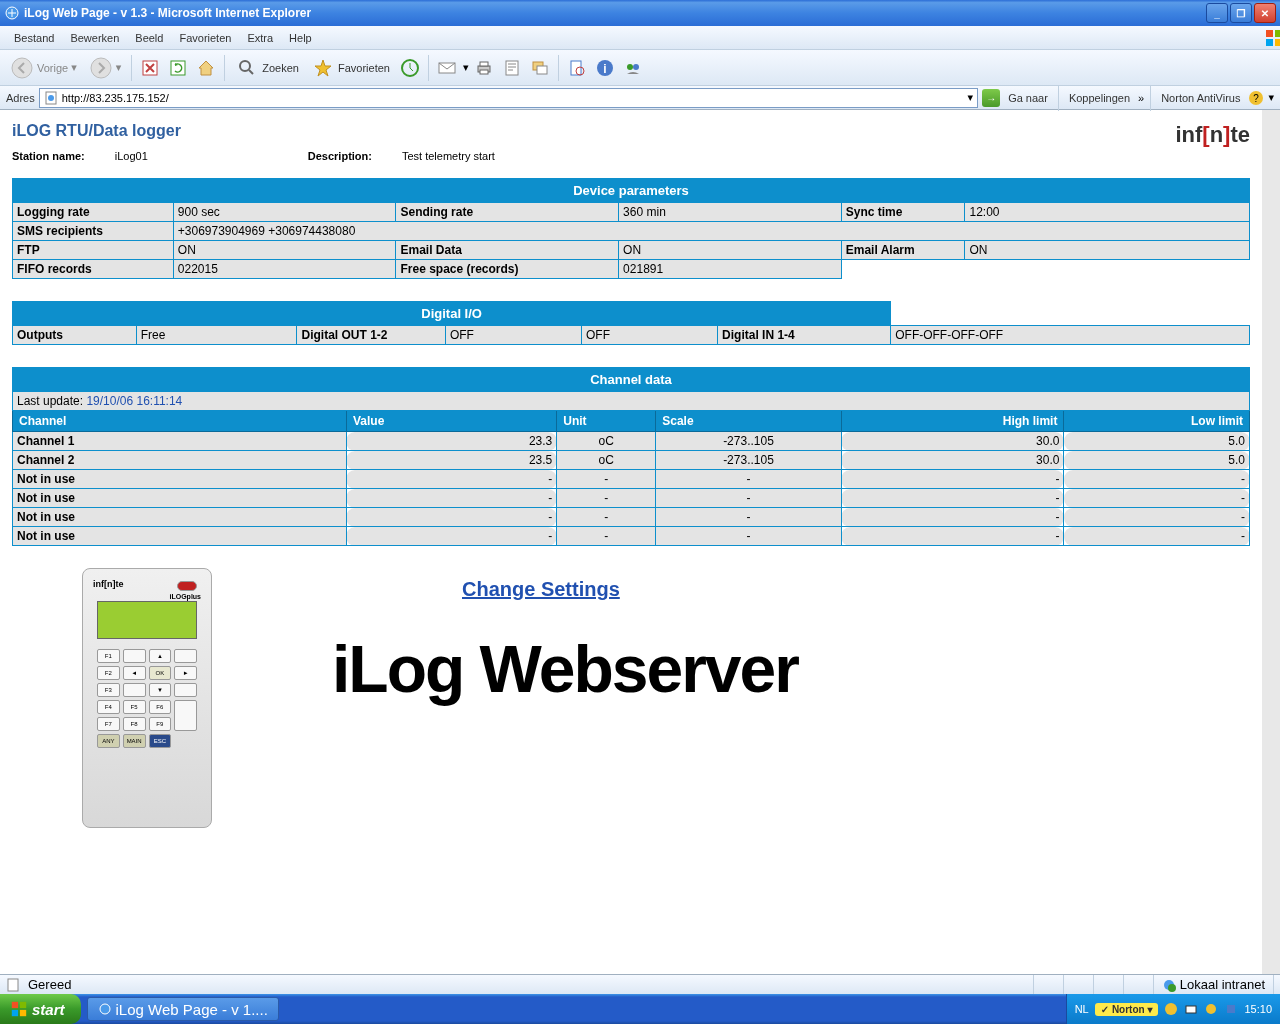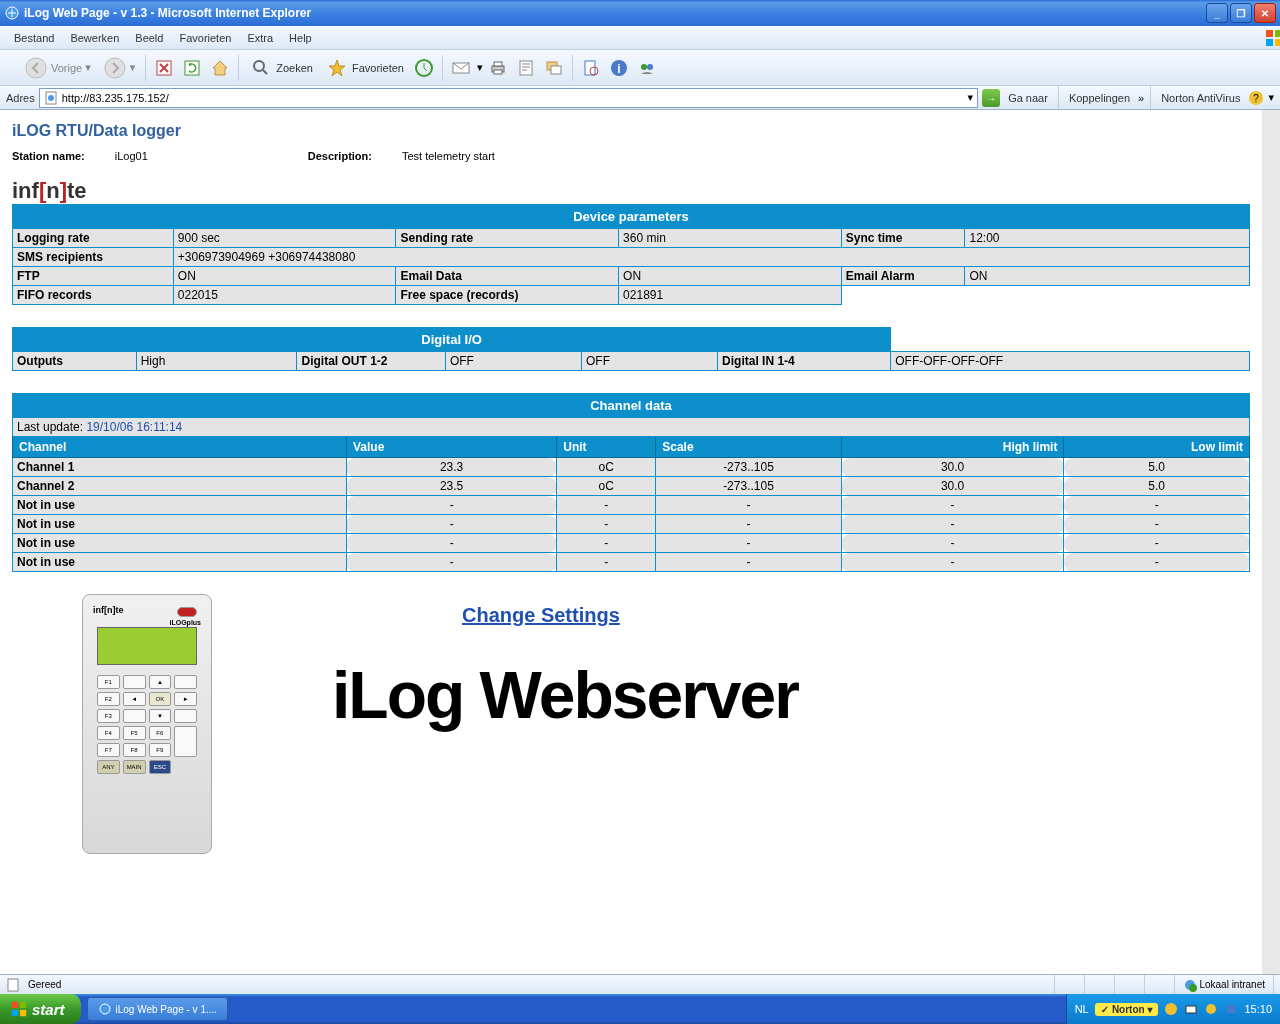--- a/index.html
+++ b/index.html
@@ -11,78 +11,78 @@
 .titlebar .title { flex: 1; }
 .winbtn { width: 22px; height: 20px; background: linear-gradient(to bottom, #6aa5ec, #3a7dd8); border: 1px solid #1a4a9e; border-radius: 3px; margin-left: 2px; display: flex; align-items: center; justify-content: center; color: #fff; font-size: 10px; font-weight: bold; }
 .winbtn.close { background: linear-gradient(to bottom, #f08070, #d04030); border-color: #a02010; }
 
 
 .menubar { background: linear-gradient(to bottom, #f5f9ff, #dde8f5); height: 24px; display: flex; align-items: center; padding: 0 6px; border-bottom: 1px solid #c0d0e0; position: relative; }
 .menubar span { padding: 0 8px; color: #333; cursor: default; }
 .winlogo { position: absolute; right: 4px; top: 2px; width: 20px; height: 20px; }
 
 
-.toolbar { background: linear-gradient(to bottom, #f5f9ff, #dde8f5); height: 36px; display: flex; align-items: center; padding: 0 20px; border-bottom: 1px solid #c0d0e0; gap: 4px; }
+.toolbar { background: linear-gradient(to bottom, #f5f9ff, #dde8f5); height: 36px; display: flex; align-items: center; padding: 0 6px; border-bottom: 1px solid #c0d0e0; gap: 4px; }
 .tbtn { display: flex; align-items: center; gap: 3px; padding: 2px 4px; border-radius: 3px; color: #888; }
 .tbtn.enabled { color: #333; }
 .tbicon { width: 24px; height: 24px; display: inline-flex; align-items: center; justify-content: center; }
 .sep { width: 1px; height: 26px; background: #c0d0e0; margin: 0 2px; }
 
 
 .addrbar { background: linear-gradient(to bottom, #f5f9ff, #dde8f5); height: 24px; display: flex; align-items: center; padding: 0 6px; border-bottom: 1px solid #a0b0c0; gap: 4px; }
 .addrbar .label { color: #333; }
 .addrinput { flex: 1; background: #fff; border: 1px solid #7a9cc6; height: 20px; display: flex; align-items: center; padding: 0 4px; gap: 4px; }
 .addrinput input { border: none; outline: none; flex: 1; font-size: 11px; font-family: inherit; }
 .gobtn { background: linear-gradient(to bottom, #7eca4a, #4a9a2a); width: 18px; height: 18px; border-radius: 3px; display: flex; align-items: center; justify-content: center; color: #fff; font-size: 10px; }
 .addrextra { color: #333; padding: 0 4px; }
 
 
 .viewport { height: 899px; overflow: auto; border-right: 18px solid #e8e8e8; position: relative; }
 .page { padding: 12px; }
-.page-header { display: flex; justify-content: space-between; align-items: flex-start; flex-direction: column; }
+.page-header { display: flex; justify-content: space-between; align-items: flex-start; }
 .page-title { color: #3060a0; font-size: 16px; font-weight: bold; margin-bottom: 10px; }
 .logo { font-size: 22px; font-weight: bold; color: #333; }
 .logo .red { color: #c02020; }
 
 .info-row { display: flex; gap: 40px; margin-bottom: 16px; }
 .info-row .lbl { font-weight: bold; }
 .info-row .val { margin-left: 30px; }
 
 table.data { width: 100%; border-collapse: collapse; margin-bottom: 22px; }
 table.data th.section { background: #0d8fcc; color: #fff; font-weight: bold; text-align: center; padding: 4px; font-size: 13px; border: 1px solid #0d8fcc; }
 table.data th.col { background: #0d8fcc; color: #fff; font-weight: bold; text-align: left; padding: 3px 6px; border: 1px solid #0a6a99; font-size: 12px; }
 table.data td { background: #e4e4e4; border: 1px solid #0d8fcc; padding: 2px 4px; font-size: 12px; }
 table.data td.lbl { font-weight: bold; }
-table.data td.r { text-align: center; border-radius: 9px; }
+table.data td.r { text-align: right; border-radius: 9px; }
 table.data td.c { text-align: center; }
 
 .timestamp { color: #2050b0; }
 
 .bottom-section { display: flex; align-items: flex-start; margin-top: 20px; }
 .device-img { width: 130px; height: 260px; background: linear-gradient(to bottom, #f0f0f0, #d8d8d8); border: 1px solid #aaa; border-radius: 8px; margin-left: 70px; position: relative; padding: 8px; }
 .device-img .screen { background: #9acd32; height: 38px; margin: 24px 6px 10px; border: 1px solid #666; }
 .device-img .keypad { display: grid; grid-template-columns: repeat(4, 1fr); gap: 3px; padding: 0 6px; }
 .device-img .key { background: #f8f8f8; border: 1px solid #999; height: 14px; border-radius: 2px; font-size: 6px; display:flex; align-items:center; justify-content:center; }
 .device-img .key.blue { background: #2a4a8a; }
 .device-img .key.red { background: #c02020; width: 20px; height: 10px; border-radius: 5px; position: absolute; top: 12px; right: 14px; }
 .device-img .brand { font-size: 9px; font-weight: bold; position: absolute; top: 10px; left: 10px; }
 .device-img .model { font-size: 7px; position: absolute; top: 24px; right: 10px; font-weight: bold; }
 
 .change-link { color: #2050b0; font-weight: bold; text-decoration: underline; font-size: 20px; margin-left: 250px; margin-top: 10px; display: inline-block; }
 .big-title { font-size: 66px; font-weight: bold; letter-spacing: -2px; margin-left: 120px; margin-top: 30px; font-family: Arial, sans-serif; }
 
 
-.statusbar { position: absolute; bottom: 30px; left: 0; right: 0; height: 20px; background: linear-gradient(to bottom, #f5f9ff, #dde8f5); border-top: 1px solid #a0b0c0; display: flex; align-items: center; padding: 0 6px; font-size: 10px; }
+.statusbar { position: absolute; bottom: 30px; left: 0; right: 0; height: 20px; background: linear-gradient(to bottom, #f5f9ff, #dde8f5); border-top: 1px solid #a0b0c0; display: flex; align-items: center; padding: 0 6px; font-size: 13px; }
 .statusbar .cell { border-right: 1px solid #c0d0e0; padding: 0 8px; height: 100%; display: flex; align-items: center; }
 .statusbar .flex { flex: 1; }
 
 
 .taskbar { position: absolute; bottom: 0; left: 0; right: 0; height: 30px; background: linear-gradient(to bottom, #3d95e8, #245bc8 10%, #245bc8 90%, #1a4a9e); display: flex; align-items: center; }
 .startbtn { background: linear-gradient(to bottom, #6eca4a, #3a9a2a 50%, #2a7a1a); height: 30px; display: flex; align-items: center; padding: 0 16px 0 10px; color: #fff; font-weight: bold; font-style: italic; font-size: 15px; border-radius: 0 10px 10px 0; gap: 4px; }
-.taskitem { background: linear-gradient(to bottom, #5a9be8, #3a7dd8); height: 24px; margin-left: 6px; padding: 0 10px; display: flex; align-items: center; color: #fff; font-size: 10px; border-radius: 3px; border: 1px solid #2a5aa8; gap: 4px; }
+.taskitem { background: linear-gradient(to bottom, #5a9be8, #3a7dd8); height: 24px; margin-left: 6px; padding: 0 10px; display: flex; align-items: center; color: #fff; font-size: 15px; border-radius: 3px; border: 1px solid #2a5aa8; gap: 4px; }
 .systray { margin-left: auto; background: linear-gradient(to bottom, #1a9aea, #0a7aca); height: 30px; display: flex; align-items: center; padding: 0 8px; gap: 6px; color: #fff; font-size: 11px; border-left: 1px solid #1a4a9e; }
 .systray .norton { background: #ffea4a; color: #333; padding: 1px 6px; border-radius: 3px; font-weight: bold; font-size: 10px; }
 
 svg { display: block; }
 </style>
 </head>
 <body>
 
 <div class="titlebar">
   <span class="icon">
@@ -297,21 +297,21 @@
   </tbody>
       </table>
 
   <table class="data">
     <tbody>
           <tr>
             <th class="section" colspan="6">Digital I/O</th>
           </tr>
     <tr>
       <td class="lbl" style="width:10%">Outputs</td>
-            <td style="width:13%">High</td>
+            <td style="width:13%">Free</td>
       <td class="lbl" style="width:12%">Digital OUT 1-2</td>
             <td style="width:11%">OFF</td>
             <td style="width:11%">OFF</td>
       <td class="lbl" style="width:14%"><span>Digital IN 1-4</span></td>
     <td>OFF-OFF-OFF-OFF</td>
           </tr>
   </tbody>
       </table>
 
   <table class="data">

